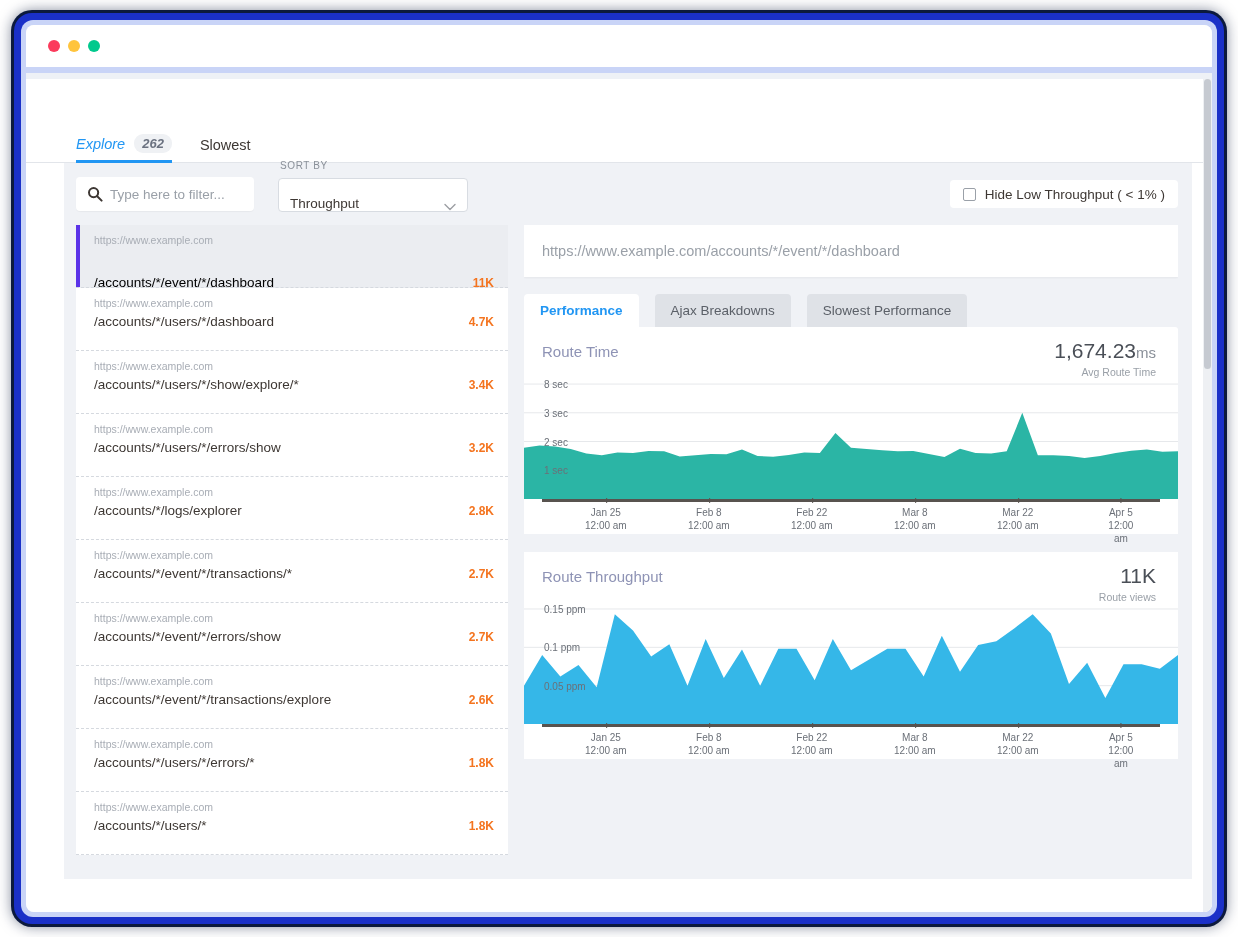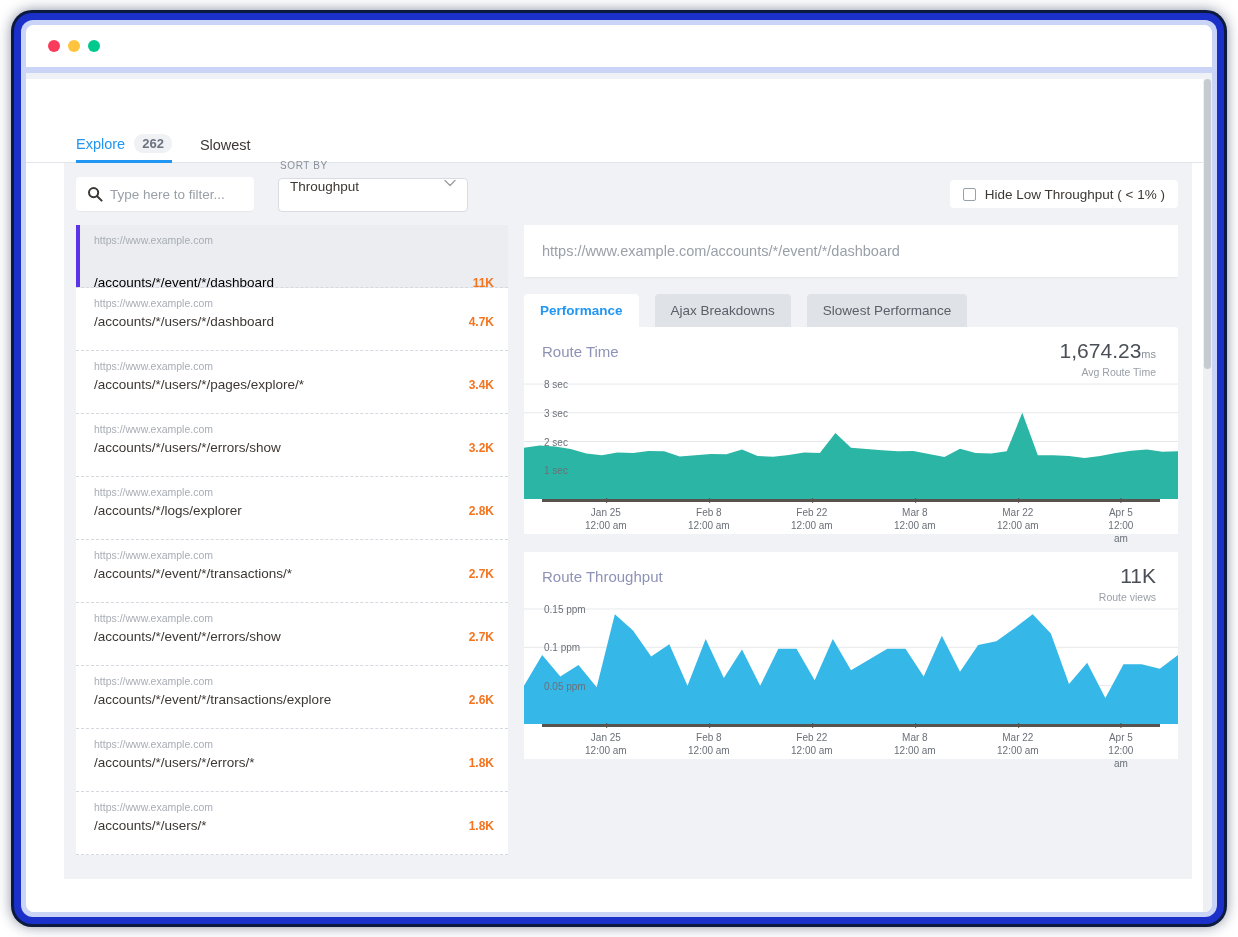--- a/index.html
+++ b/index.html
@@ -82,21 +82,21 @@
     height: 38px;
   }
   .toptab {
     display: flex; align-items: center; gap: 9px;
     font-size: 14.5px;
     color: #3d3733;
     padding-bottom: 9px;
     cursor: pointer;
     position: relative;
   }
-  .toptab.active { color: #2196f3; }
+  .toptab.active { color: #2196f3; font-style: italic; }
   .toptab.active::after {
     content: "";
     position: absolute;
     left: 0; right: 0; bottom: -1px;
     height: 3px; background: #2196f3;
   }
   .badge {
     background: #eff1f4;
     color: #6b7280;
     font-size: 13px;
@@ -144,21 +144,21 @@
     letter-spacing: .6px;
     color: #8a9099;
     position: absolute;
     top: -16px; left: 2px;
   }
   .select {
     width: 190px; height: 34px;
     background: #fff;
     border: 1px solid #d8dce2;
     border-radius: 4px;
-    display: flex; align-items: flex-start;
+    display: flex; align-items: flex-end;
     justify-content: space-between;
     padding: 0 11px;
     font-size: 13.5px;
     color: #3d3733;
     cursor: pointer;
   }
   .chev { width: 12px; height: 8px; opacity: .55; }
 
   .hide-low {
     margin-left: auto;
@@ -270,21 +270,21 @@
   }
   .card-kpi {
     position: absolute;
     right: 22px; top: 12px;
     text-align: right;
   }
   .kpi-num {
     font-size: 21px;
     color: #4a4f57;
   }
-  .kpi-unit { font-size: 11px; color: #8a9099; }
+  .kpi-unit { font-size: 15px; color: #8a9099; }
   .kpi-label {
     font-size: 10.5px;
     color: #9aa0a8;
     margin-top: 3px;
   }
 
   .chart-area { position: relative; height: 160px; margin-top: 14px; }
   .chart-svg { display: block; width: 100%; height: 125px; }
   .xaxis {
     position: relative;
@@ -397,21 +397,21 @@
                 <div class="route-row">
                   <div class="route-host">https://www.example.com</div>
                   <div class="route-bottom">
                     <span class="route-path">/accounts/*/users/*/dashboard</span>
                     <span class="route-count">4.7K</span>
                   </div>
                 </div>
                 <div class="route-row">
                   <div class="route-host">https://www.example.com</div>
                   <div class="route-bottom">
-                    <span class="route-path">/accounts/*/users/*/pages/explore/*</span>
+                    <span class="route-path">/accounts/*/users/*/show/explore/*</span>
                     <span class="route-count">3.4K</span>
                   </div>
                 </div>
                 <div class="route-row">
                   <div class="route-host">https://www.example.com</div>
                   <div class="route-bottom">
                     <span class="route-path">/accounts/*/users/*/errors/show</span>
                     <span class="route-count">3.2K</span>
                   </div>
                 </div>

